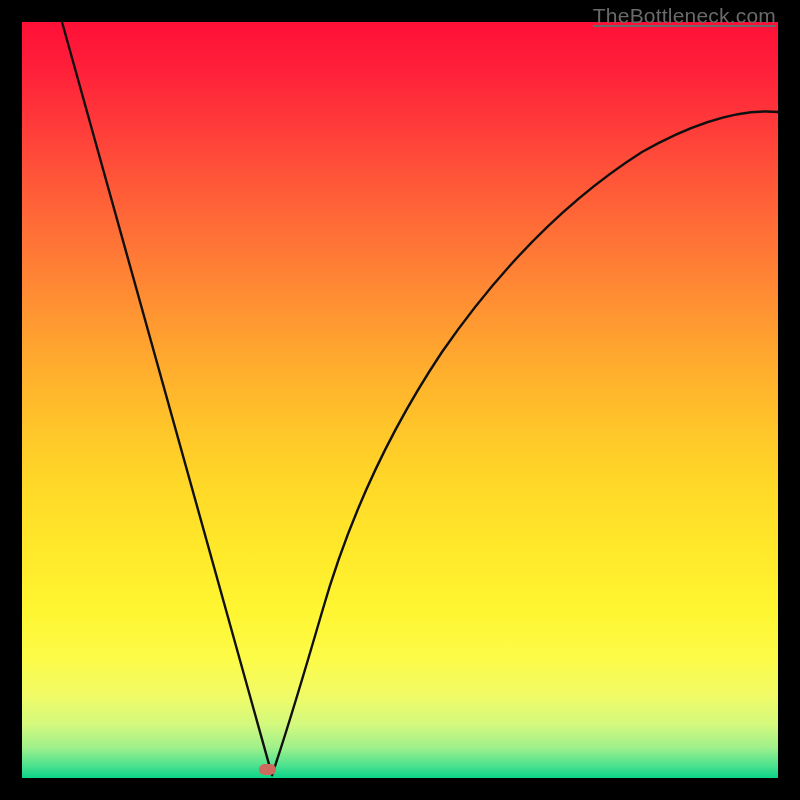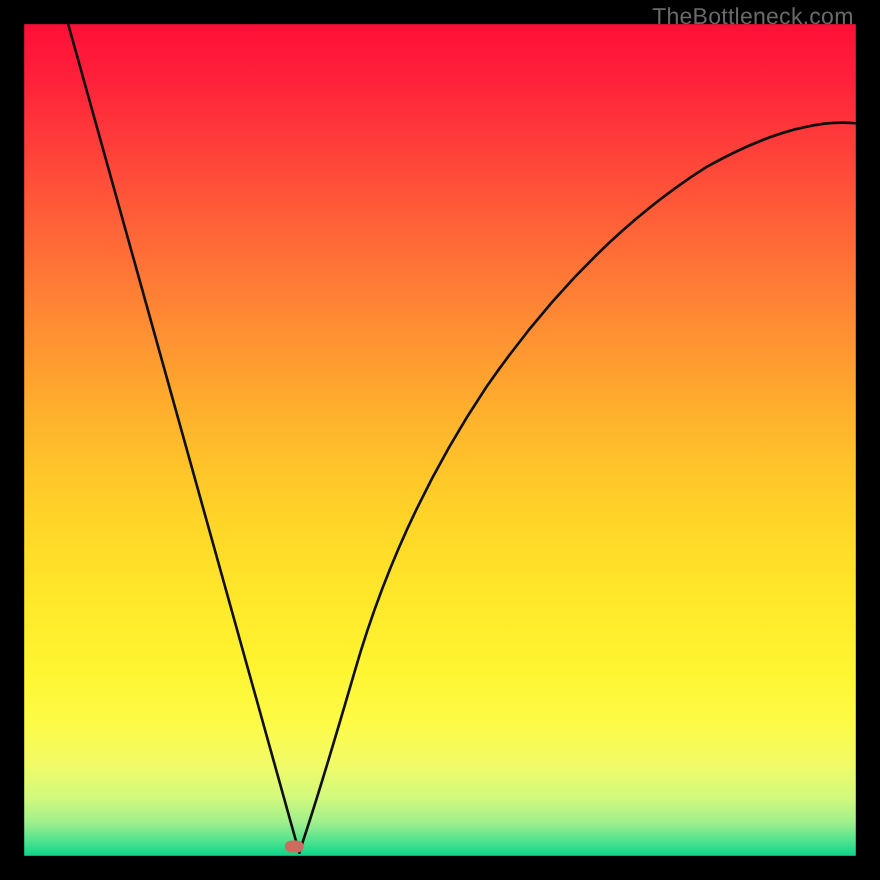--- a/index.html
+++ b/index.html
@@ -40,20 +40,21 @@
   }
   .watermark {
     position: absolute;
     top: 4px;
     right: 24px;
     color: #6a6a6a;
     font-size: 21px;
     font-weight: 500;
     letter-spacing: 0.2px;
     font-family: Arial, Helvetica, sans-serif;
+    text-decoration: underline;
   }
   svg.curve {
     position: absolute;
     left: 22px;
     top: 22px;
     width: 756px;
     height: 756px;
     overflow: visible;
   }
   .marker {

